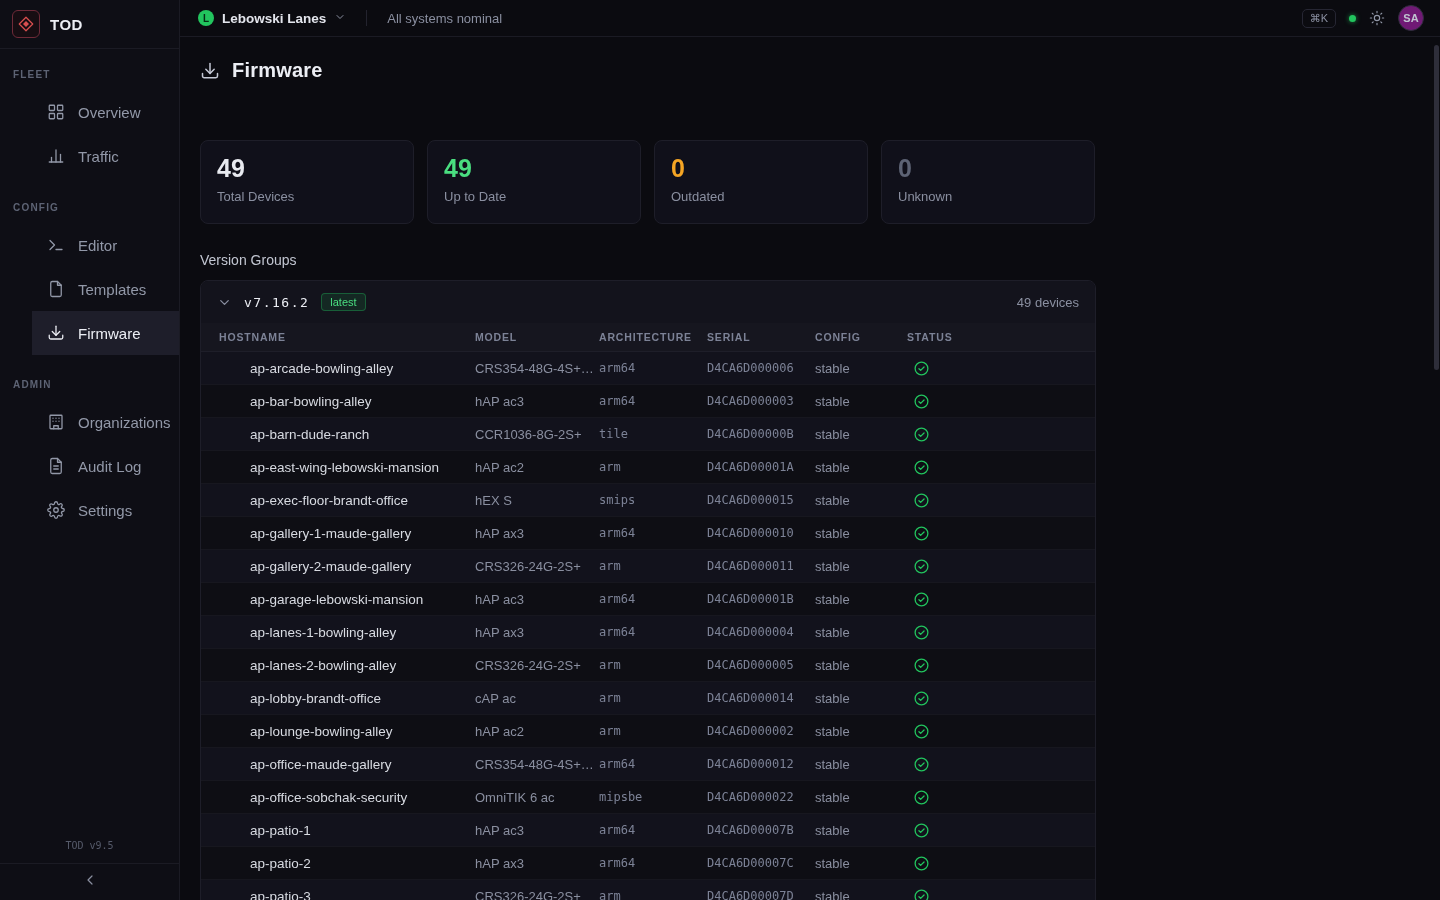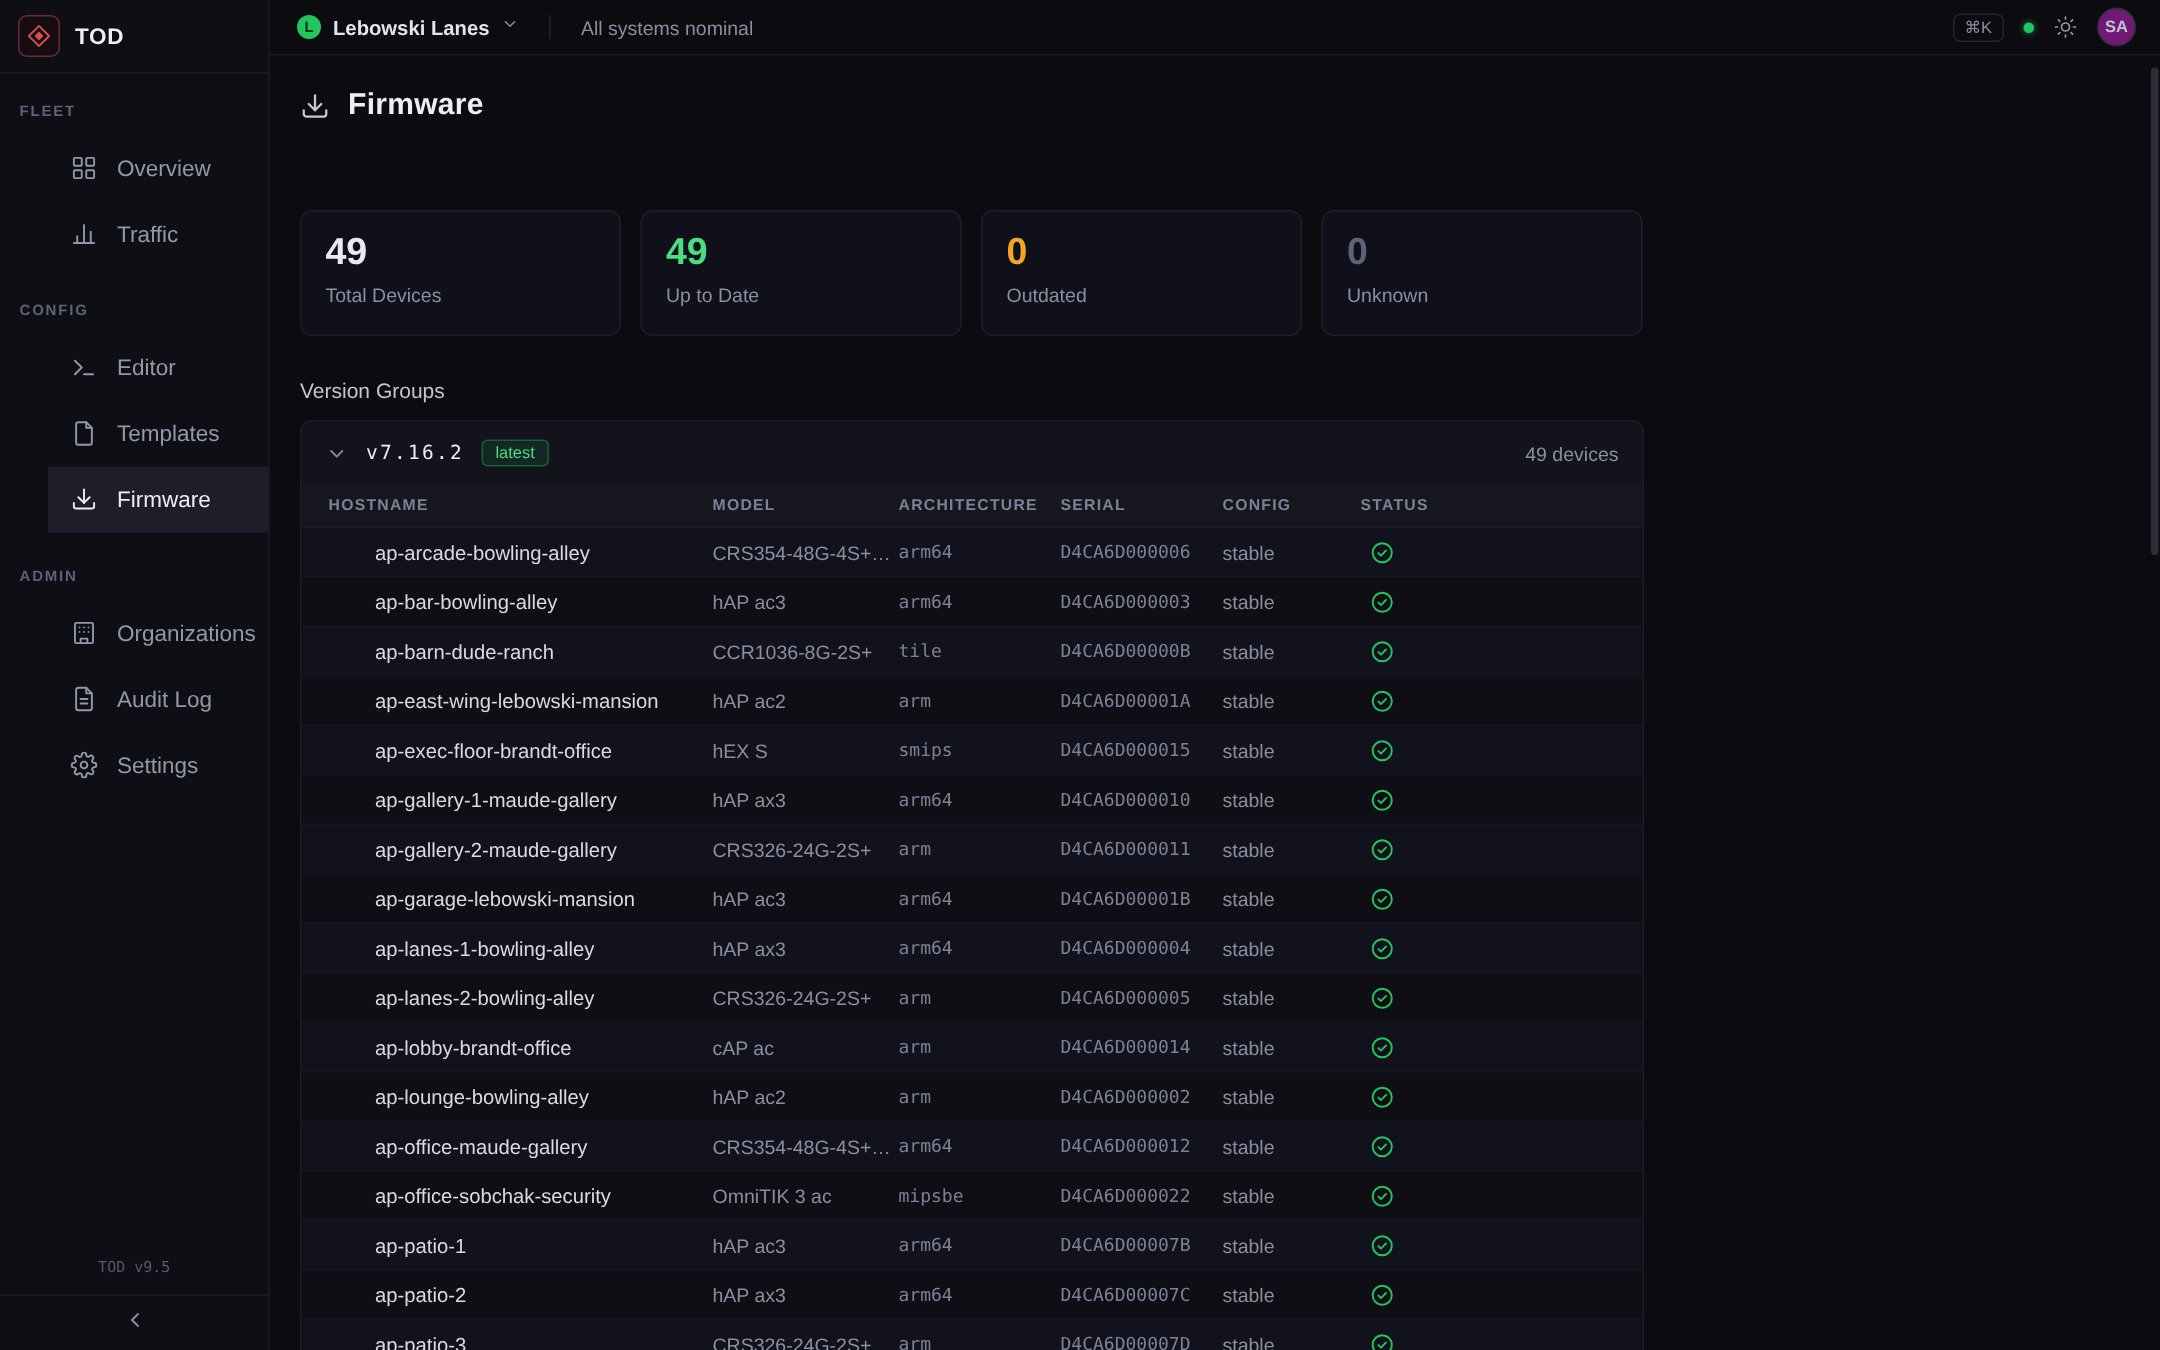--- a/index.html
+++ b/index.html
@@ -462,21 +462,21 @@
               <span class="c-channel">stable</span>
               <span class="c-status">
                 <svg viewBox="0 0 24 24" fill="none" stroke="#22c55e" stroke-width="1.8" stroke-linecap="round" stroke-linejoin="round">
                   <circle cx="12" cy="12" r="9"></circle>
                   <path d="M8.4 12.3l2.4 2.4 4.8-4.9"></path>
                 </svg>
               </span>
             </div>
             <div class="t-row">
               <span class="c-host">ap-office-sobchak-security</span>
-              <span class="c-model">OmniTIK 3 ac</span>
+              <span class="c-model">OmniTIK 6 ac</span>
               <span class="c-arch">mipsbe</span>
               <span class="c-serial">D4CA6D000022</span>
               <span class="c-channel">stable</span>
               <span class="c-status">
                 <svg viewBox="0 0 24 24" fill="none" stroke="#22c55e" stroke-width="1.8" stroke-linecap="round" stroke-linejoin="round">
                   <circle cx="12" cy="12" r="9"></circle>
                   <path d="M8.4 12.3l2.4 2.4 4.8-4.9"></path>
                 </svg>
               </span>
             </div>

